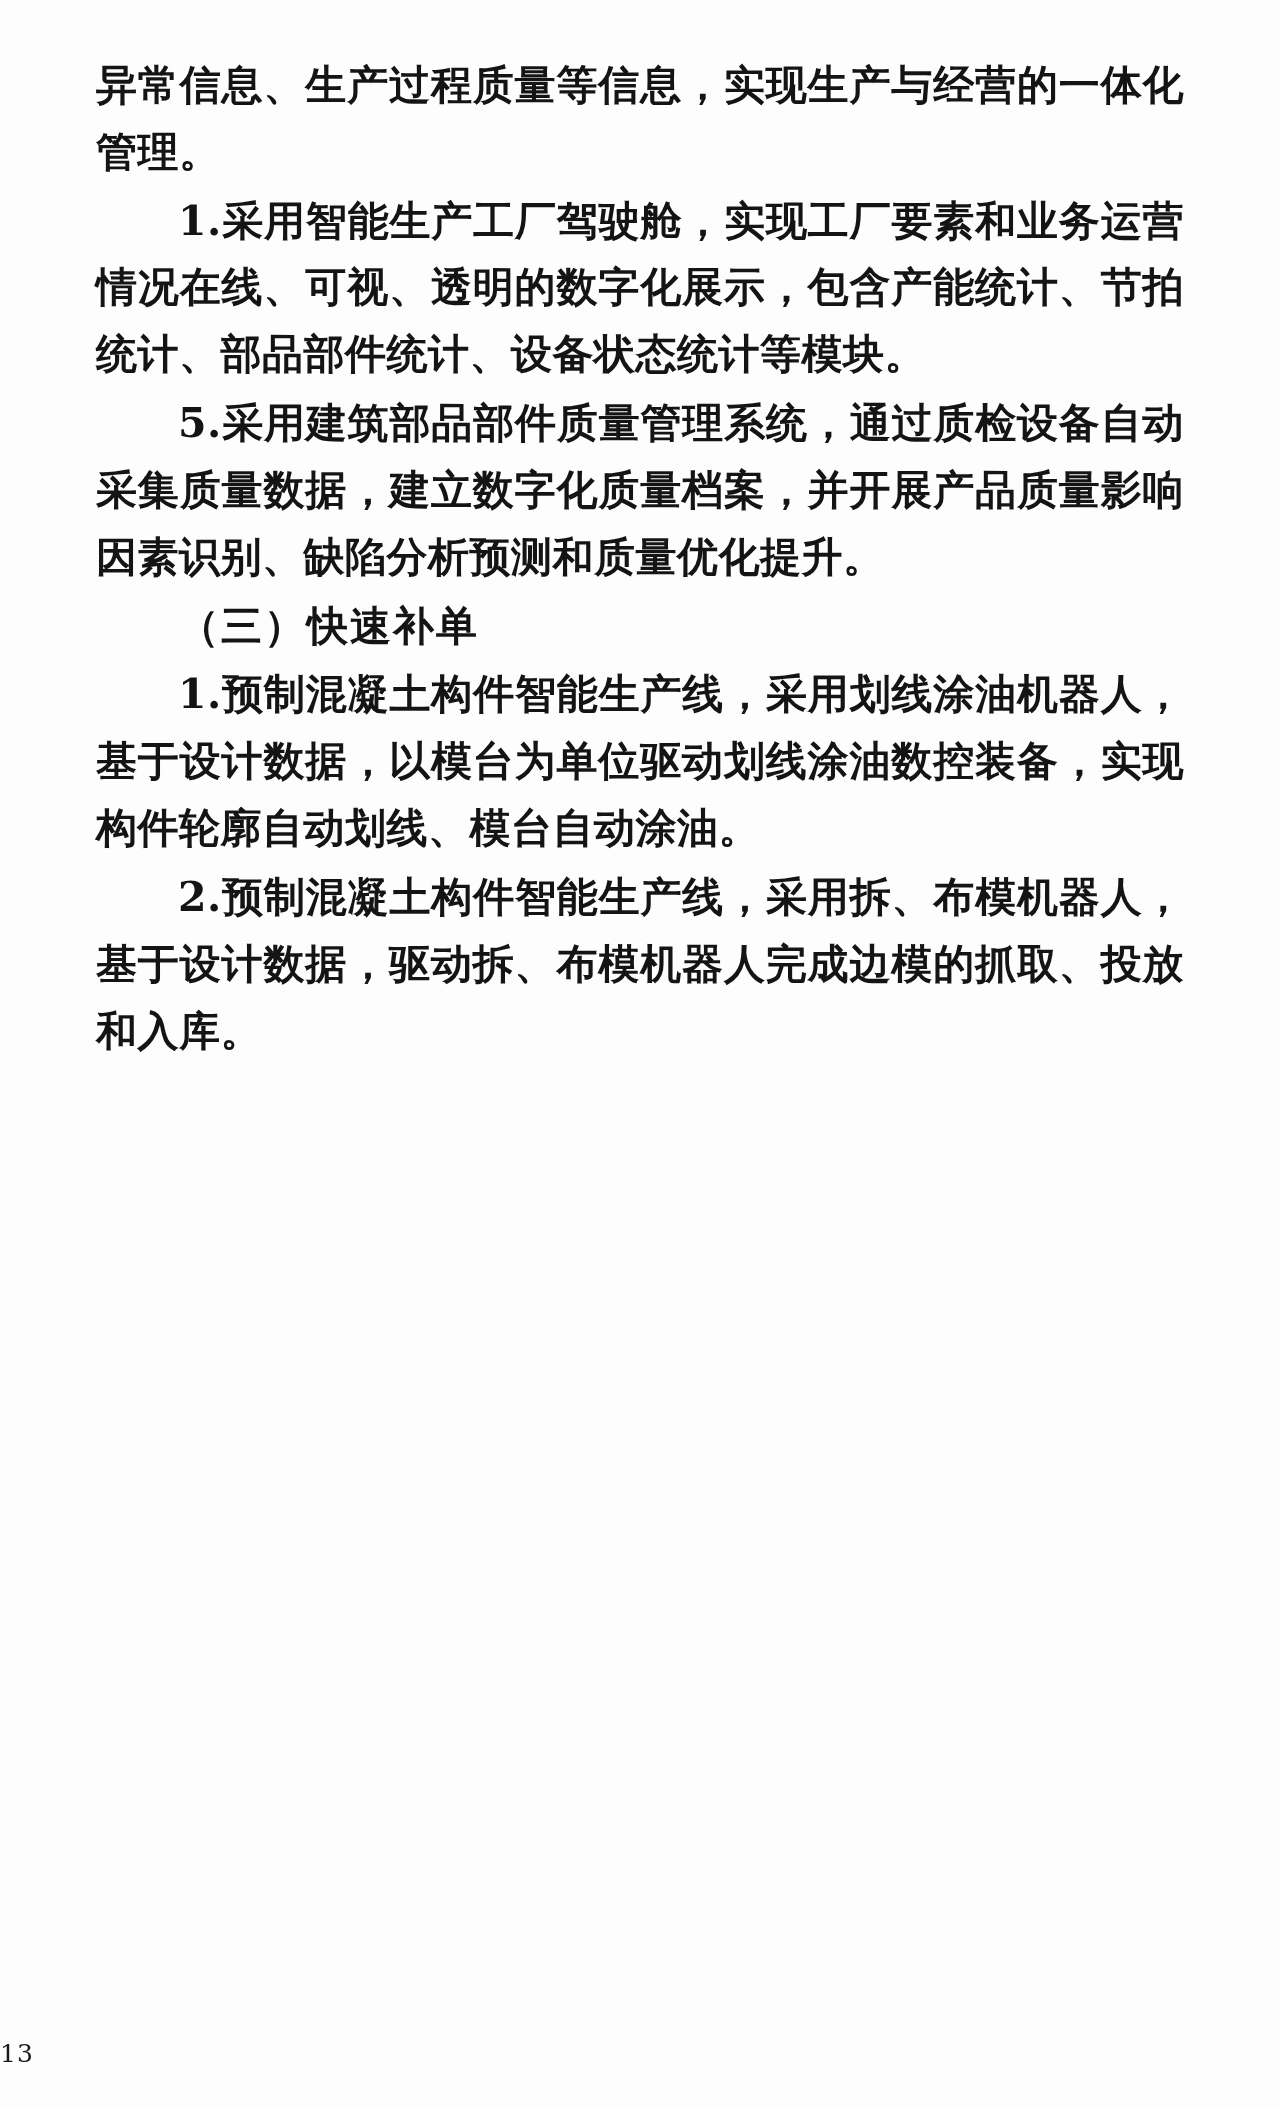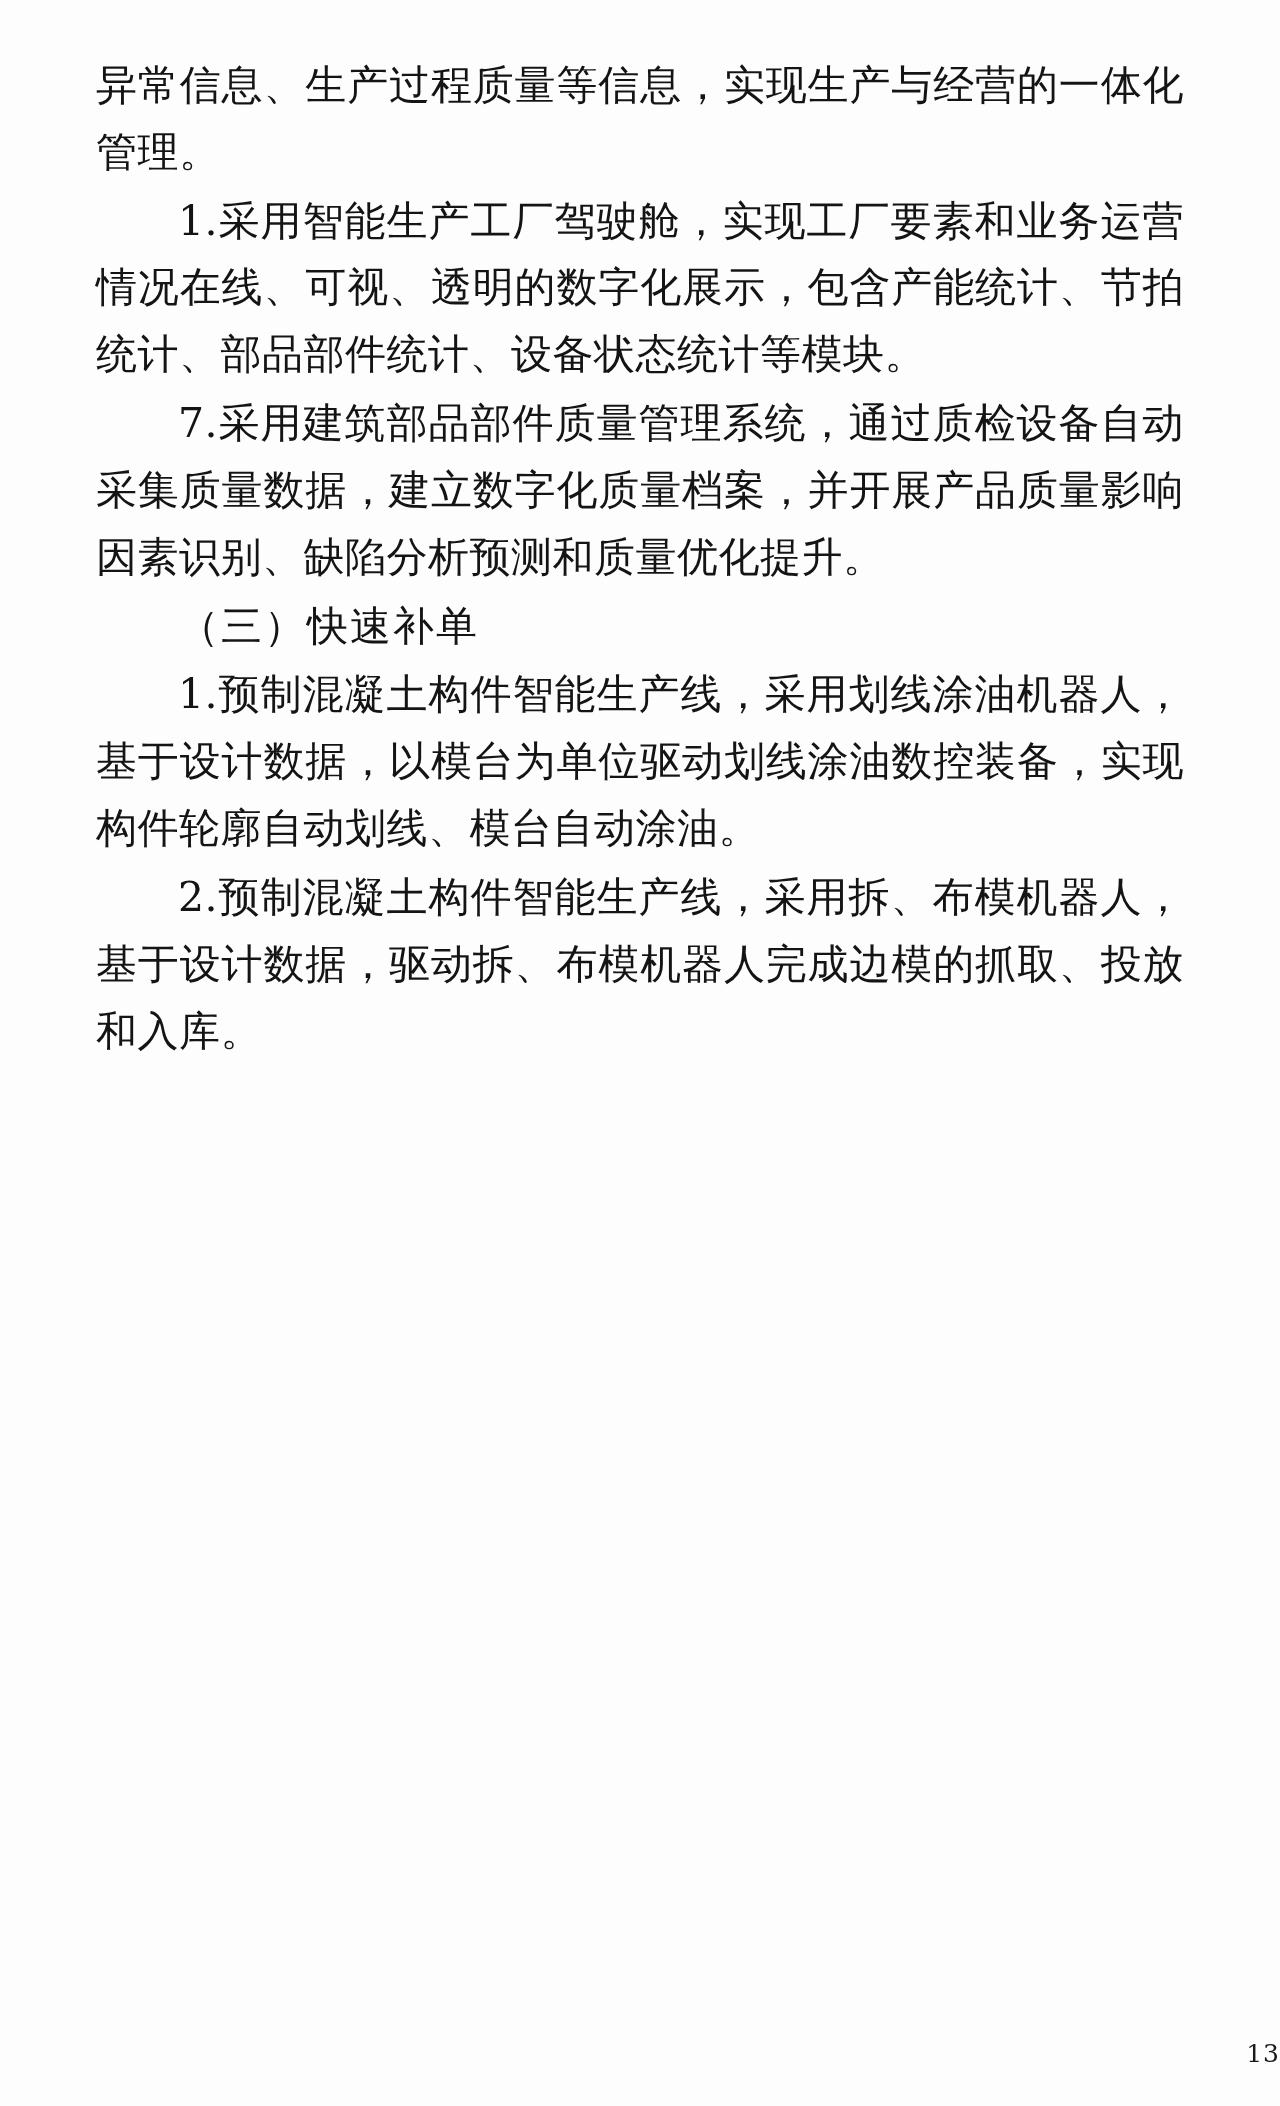--- a/index.html
+++ b/index.html
@@ -25,46 +25,47 @@
     font-size: 41px;
     line-height: 1.63;
     letter-spacing: 0.5px;
     text-align: justify;
     text-justify: inter-ideograph;
   }
   .para {
     margin: 0 0 2px 0;
     text-indent: 0;
     white-space: pre-wrap;
+    font-weight: bold;
   }
   .para.indent {
     text-indent: 2em;
   }
   .para.heading {
     text-indent: 2em;
     letter-spacing: 2px;
   }
   .page-number {
     position: absolute;
     left: 0;
     right: 0;
     bottom: 38px;
-    text-align: right;
+    text-align: left;
     font-size: 25px;
     font-family: "DejaVu Serif", "Liberation Serif", serif;
     color: #1a1a1a;
     letter-spacing: 1px;
   }
 </style>
 </head>
 <body>
 
 <div class="page">
   <div class="doc-body">
     <p class="para">异常信息、生产过程质量等信息，实现生产与经营的一体化管理。</p>
     <p class="para indent">1.采用智能生产工厂驾驶舱，实现工厂要素和业务运营情况在线、可视、透明的数字化展示，包含产能统计、节拍统计、部品部件统计、设备状态统计等模块。</p>
-    <p class="para indent">7.采用建筑部品部件质量管理系统，通过质检设备自动采集质量数据，建立数字化质量档案，并开展产品质量影响因素识别、缺陷分析预测和质量优化提升。</p>
+    <p class="para indent">5.采用建筑部品部件质量管理系统，通过质检设备自动采集质量数据，建立数字化质量档案，并开展产品质量影响因素识别、缺陷分析预测和质量优化提升。</p>
     <p class="para heading">（三）快速补单</p>
     <p class="para indent">1.预制混凝土构件智能生产线，采用划线涂油机器人，基于设计数据，以模台为单位驱动划线涂油数控装备，实现构件轮廓自动划线、模台自动涂油。</p>
     <p class="para indent">2.预制混凝土构件智能生产线，采用拆、布模机器人，基于设计数据，驱动拆、布模机器人完成边模的抓取、投放和入库。</p>
   </div>
   <div class="page-number">13</div>
 </div>
 
 </body></html>

